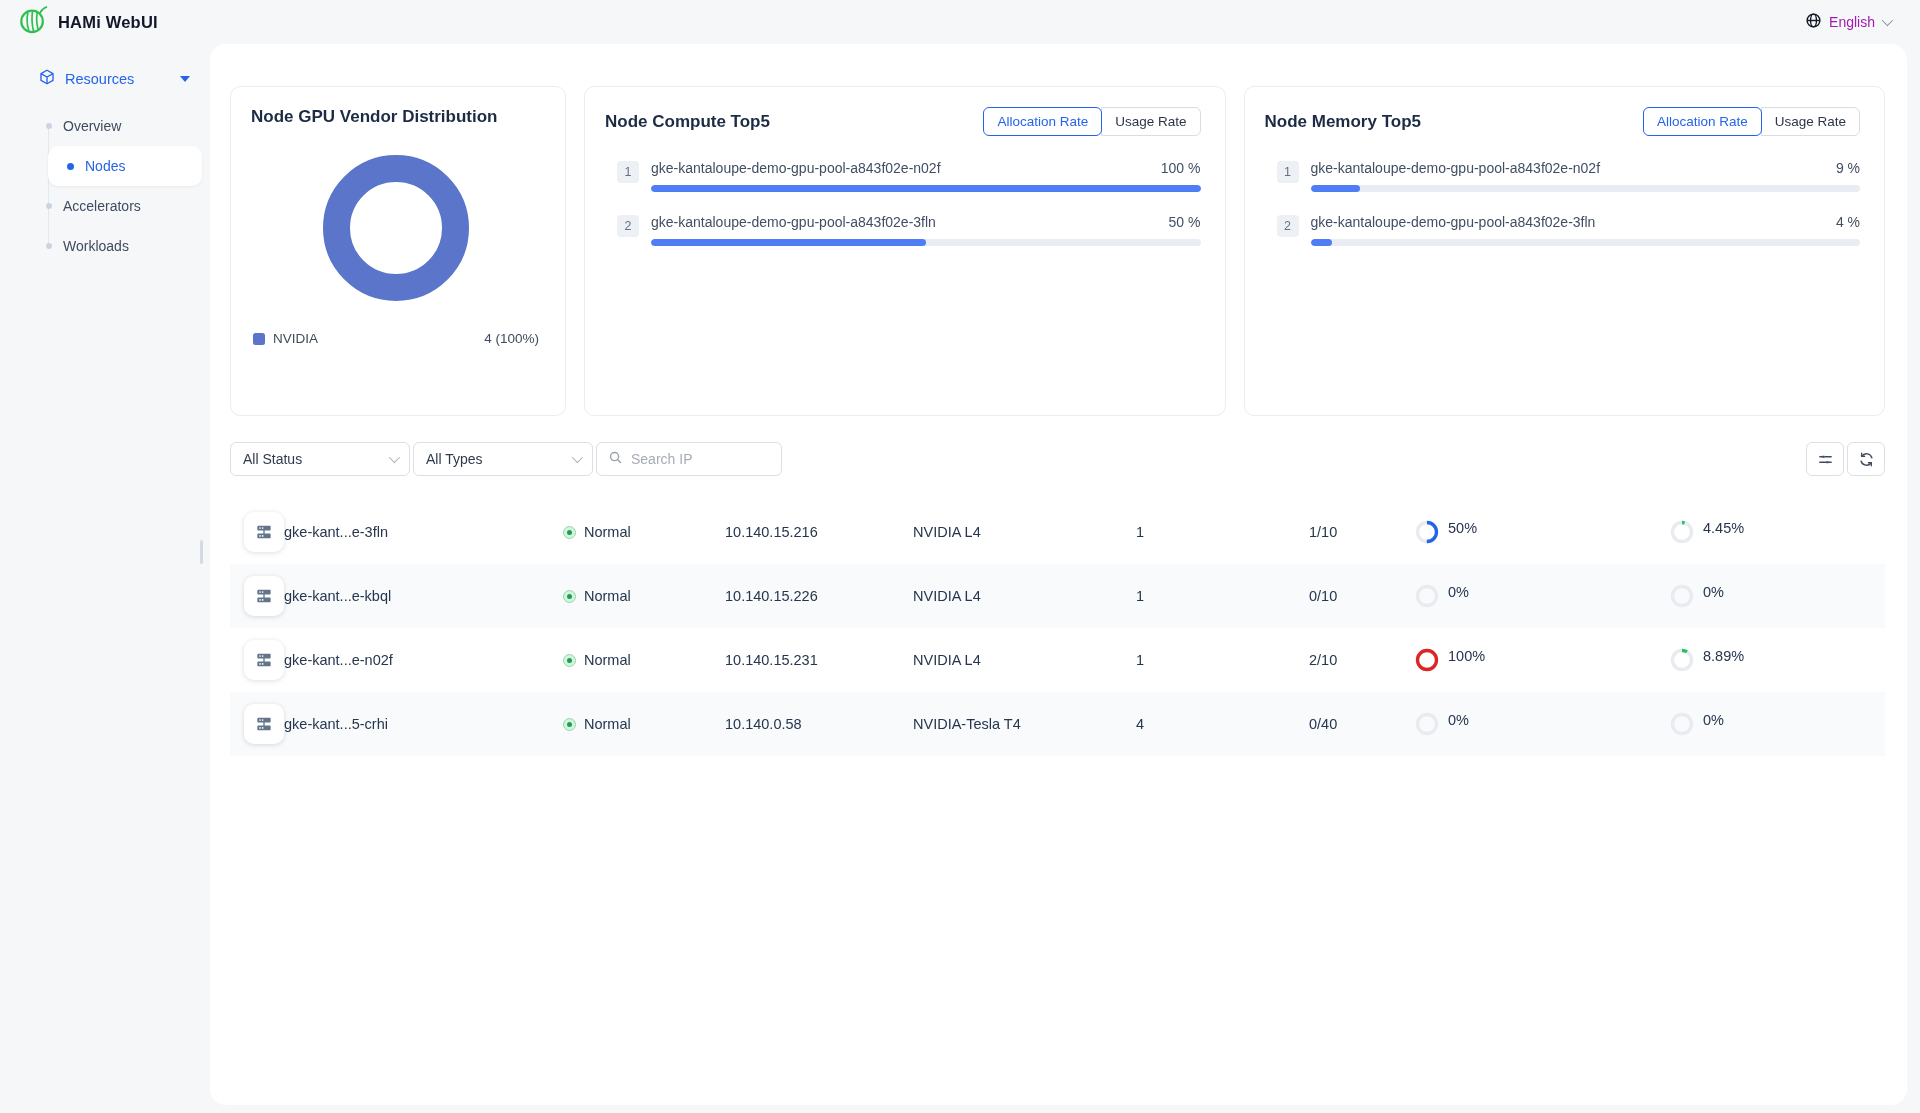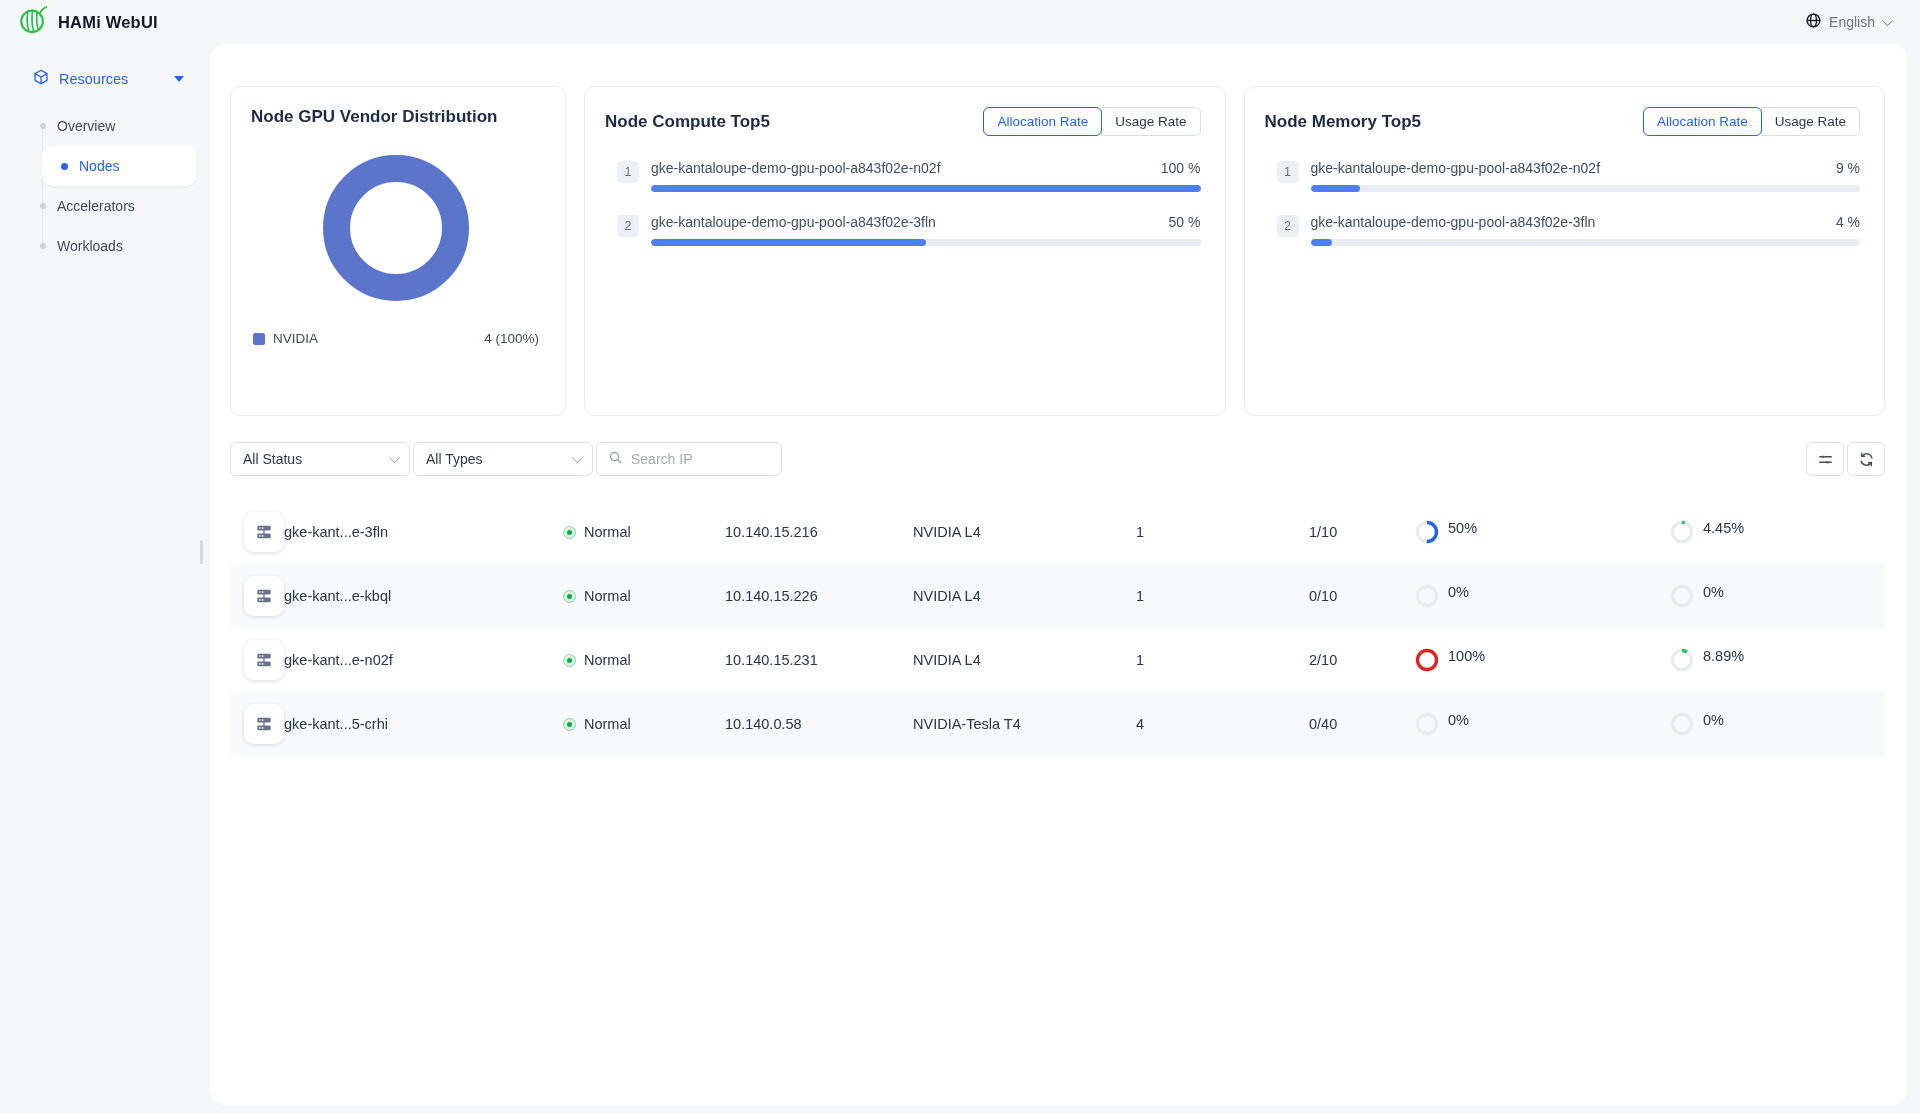--- a/index.html
+++ b/index.html
@@ -3,25 +3,25 @@
 <meta charset="utf-8">
 <style>
   * { margin:0; padding:0; box-sizing:border-box; }
   html,body { width:1920px; height:1113px; background:#f6f7f9; font-family:"Liberation Sans", sans-serif; color:#26364d; overflow:hidden; }
 
   
   .topbar { position:absolute; top:0; left:0; right:0; height:44px; display:flex; align-items:center; justify-content:space-between; padding:0 30px 0 18px; }
   .brand { display:flex; align-items:center; gap:10px; }
   .brand-title { font-size:16.5px; font-weight:700; color:#111827; letter-spacing:.2px; }
   .lang { display:flex; align-items:center; gap:7px; cursor:pointer; }
-  .lang-label { font-size:14px; color:#737373; }
+  .lang-label { font-size:14px; color:#a21caf; }
   .chev { width:8px; height:8px; border-right:1.6px solid #8a93a3; border-bottom:1.6px solid #8a93a3; transform:rotate(45deg) translateY(-2px); }
 
   
-  .sidebar { position:absolute; top:44px; left:8px; width:210px; bottom:0; }
+  .sidebar { position:absolute; top:44px; left:14px; width:210px; bottom:0; }
   .res-row { display:flex; align-items:center; gap:9px; margin:24px 0 0 24px; cursor:pointer; }
   .res-label { font-size:14.5px; color:#2563eb; }
   .res-caret { margin-left:auto; margin-right:34px; width:0; height:0; border-left:5px solid transparent; border-right:5px solid transparent; border-top:6px solid #2563eb; }
   .tree { position:relative; margin-top:16px; }
   .tree-line { position:absolute; left:34px; top:20px; bottom:20px; width:1px; background:#e2e8f0; }
   .tree-item { position:relative; height:40px; display:flex; align-items:center; padding-left:49px; font-size:14px; color:#3f4b5e; cursor:pointer; }
   .tree-item .dot { position:absolute; left:31.5px; width:6px; height:6px; border-radius:50%; background:#cbd5e1; }
   .tree-item.active { color:#2563eb; }
   .tree-item.active .dot { background:#2563eb; width:7px; height:7px; left:31px; }
   .active-pill { position:absolute; left:12px; right:22px; height:40px; background:#ffffff; border-radius:10px; box-shadow:0 1px 3px rgba(16,24,40,.06); z-index:-1; }

